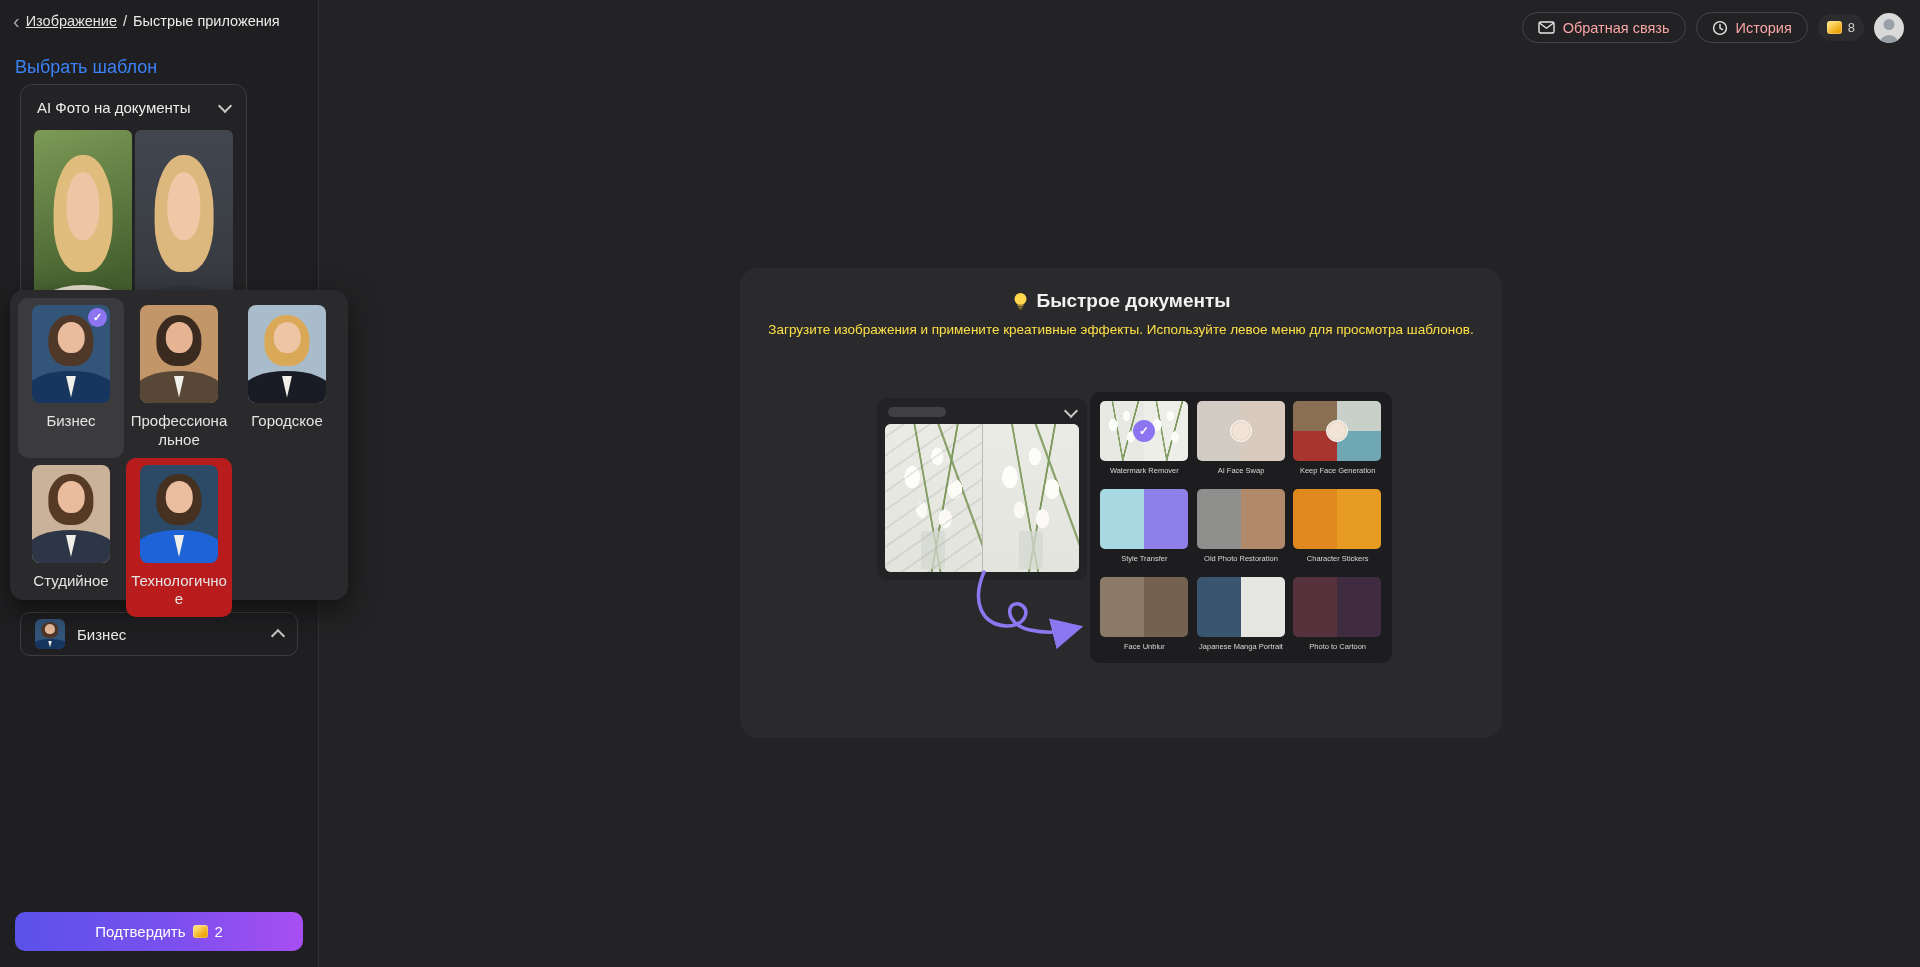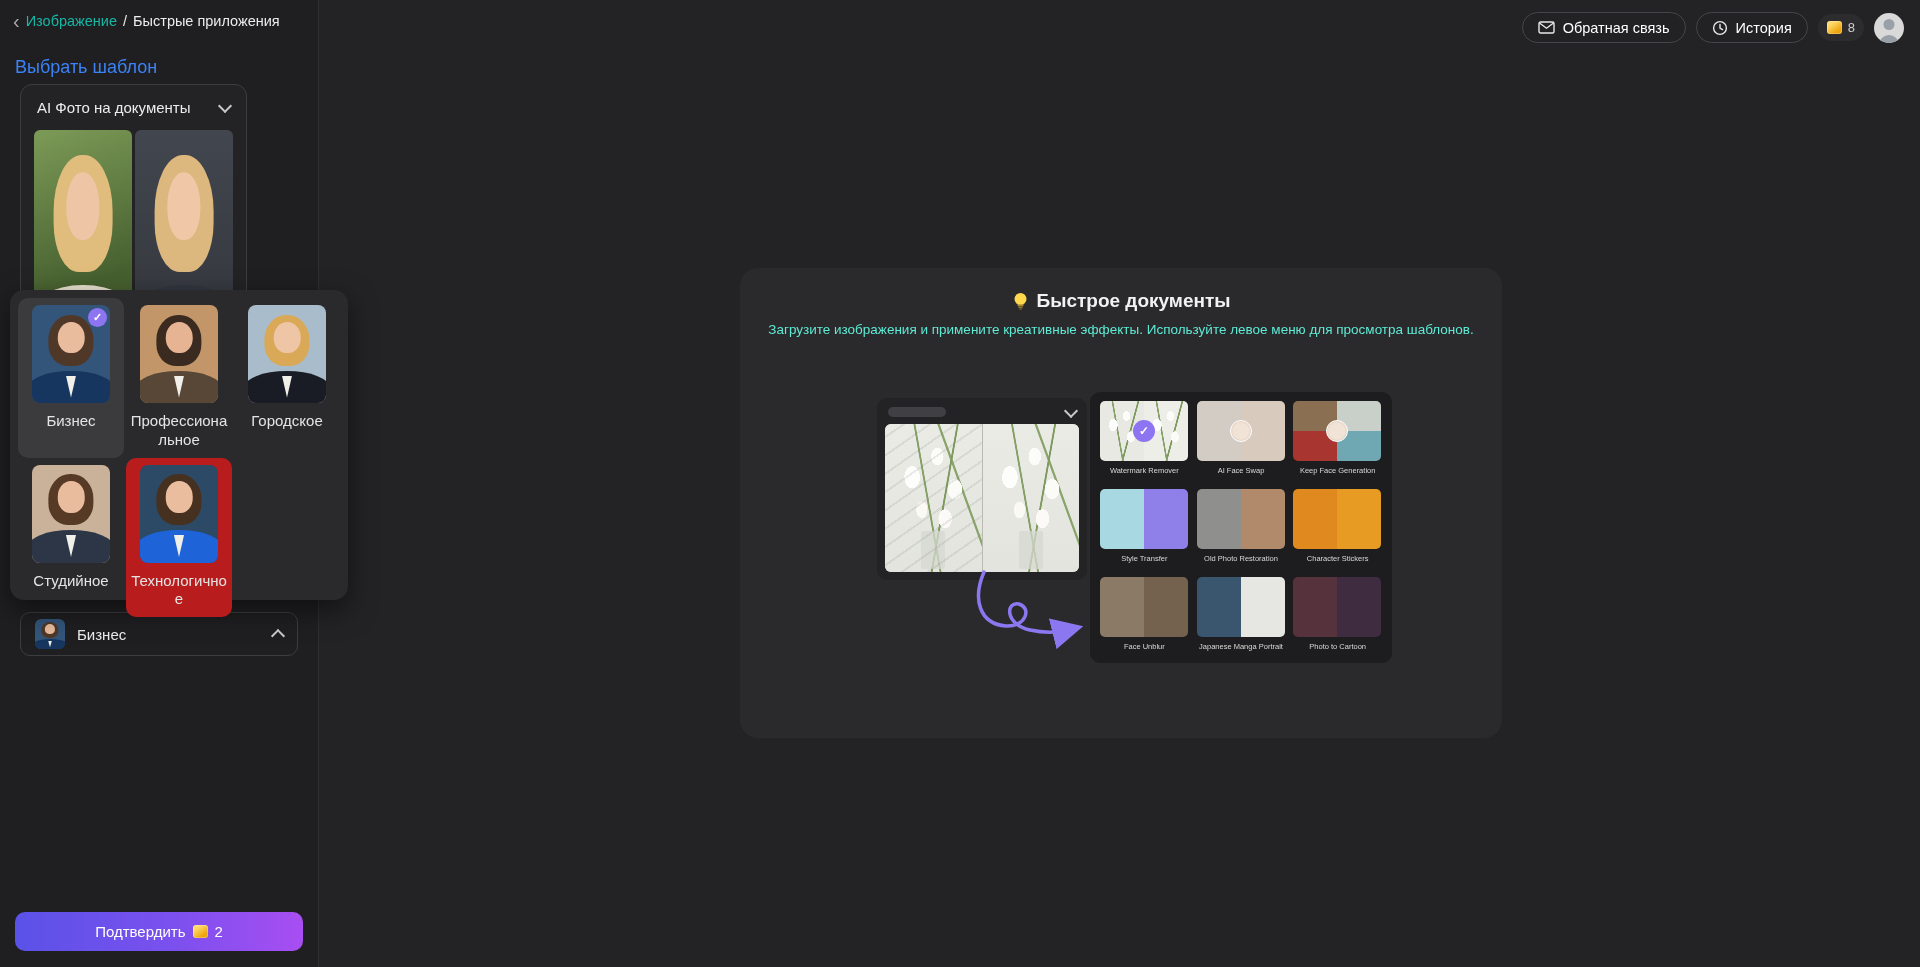--- a/index.html
+++ b/index.html
@@ -5,21 +5,21 @@
   html,body{margin:0;padding:0;}
   body{
     width:1920px;height:967px;overflow:hidden;position:relative;
     background:#232325;color:#e8e8e8;
     font-family:"Liberation Sans",sans-serif;
   }
   
   .sidebar{position:absolute;left:0;top:0;bottom:0;width:318px;background:#1f1f21;border-right:1px solid #2f2f31;}
   .breadcrumb{position:absolute;left:13px;top:13px;display:flex;align-items:center;gap:6px;font-size:14.5px;}
   .back-ico{color:#a8a8a8;font-size:20px;line-height:14px;cursor:pointer;}
-  .bc-section{color:#14b8a6;cursor:pointer;}
+  .bc-section{color:#e5e5e5;cursor:pointer;text-decoration:underline;}
   .bc-sep{color:#e8e8e8;}
   .bc-current{color:#ececec;}
   .section-label{position:absolute;left:15px;top:57px;font-size:18px;color:#3b82f6;}
   .tpl-card{position:absolute;left:20px;top:84px;width:227px;border:1px solid #3d3d40;border-radius:12px;box-sizing:border-box;padding:0 0 13px 0;background:#232325;}
   .tpl-select{display:flex;align-items:center;justify-content:space-between;padding:14px 16px;cursor:pointer;font-size:15px;color:#ececec;}
   .chev{display:inline-block;width:8px;height:8px;border-right:2px solid #c9c9c9;border-bottom:2px solid #c9c9c9;transform:rotate(45deg);margin-top:-3px;}
   .chev.up{transform:rotate(-135deg);margin-top:4px;}
   .example-photos{display:flex;gap:3px;margin:0 13px;}
   .photo{flex:1;height:212px;border-radius:6px;position:relative;overflow:hidden;}
   
@@ -50,31 +50,31 @@
     display:flex;align-items:center;gap:12px;padding:0 14px;cursor:pointer;z-index:5;}
   .selected-thumb{width:30px;height:30px;border-radius:6px;overflow:hidden;flex:none;}
   .selected-label{font-size:15px;color:#ececec;flex:1;}
   
   .confirm-btn{position:absolute;left:15px;top:912px;width:288px;height:39px;border:none;border-radius:10px;cursor:pointer;
     background:linear-gradient(90deg,#5a52e8 0%,#7b50ee 55%,#a84ef2 100%);
     display:flex;align-items:center;justify-content:center;gap:7px;color:#fff;font-size:15px;font-family:inherit;z-index:6;}
   .coin{display:inline-block;width:15px;height:13px;border-radius:3px;background:linear-gradient(145deg,#ffd96a 25%,#eda50e 75%);box-shadow:inset 0 0 0 1px rgba(255,255,255,.25);}
   
   .header-right{position:absolute;top:12px;right:16px;display:flex;align-items:center;gap:10px;z-index:8;}
-  .hdr-btn{height:31px;border-radius:17px;border:1px solid #46464a;background:#222224;color:#ffffff;font-size:14.5px;font-family:inherit;
+  .hdr-btn{height:31px;border-radius:17px;border:1px solid #46464a;background:#222224;color:#fca5a5;font-size:14.5px;font-family:inherit;
     display:flex;align-items:center;gap:8px;padding:0 15px;cursor:pointer;}
   .credit-badge{height:27px;border-radius:14px;background:#2c2c2f;display:flex;align-items:center;gap:6px;padding:0 9px;font-size:13px;color:#cfcfcf;cursor:pointer;}
   .avatar{width:30px;height:30px;border-radius:50%;background:#d9d9d9;position:relative;overflow:hidden;cursor:pointer;}
   .avatar::before{content:"";position:absolute;left:50%;top:6px;transform:translateX(-50%);width:11px;height:11px;border-radius:50%;background:#9aa0a8;}
   .avatar::after{content:"";position:absolute;left:50%;bottom:-4px;transform:translateX(-50%);width:20px;height:12px;border-radius:10px 10px 0 0;background:#9aa0a8;}
   
   .main-panel{position:absolute;left:740px;top:268px;width:762px;height:470px;background:#2a2a2c;border-radius:18px;}
   .panel-title{position:absolute;left:0;right:0;top:22px;display:flex;align-items:center;justify-content:center;gap:8px;
     font-size:19px;font-weight:bold;color:#f2f2f2;}
-  .panel-subtitle{position:absolute;left:0;right:0;top:54px;text-align:center;font-size:13.5px;color:#5eead4;}
+  .panel-subtitle{position:absolute;left:0;right:0;top:54px;text-align:center;font-size:13.5px;color:#fde047;}
   
   .demo-card{position:absolute;left:137px;top:130px;width:210px;height:182px;background:#232326;border-radius:10px;box-sizing:border-box;}
   .demo-head{display:flex;align-items:center;justify-content:space-between;padding:9px 11px 5px;}
   .skeleton{width:58px;height:10px;border-radius:5px;background:#404044;}
   .flower-wrap{margin:2px 8px 8px;height:148px;border-radius:6px;overflow:hidden;display:flex;gap:1px;background:#b9bbb2;}
   .flower-half{flex:1;position:relative;background:
     radial-gradient(14px 20px at 28% 36%,#fdfdfb 55%,rgba(0,0,0,0) 56%),
     radial-gradient(11px 16px at 54% 22%,#fcfcf8 55%,rgba(0,0,0,0) 56%),
     radial-gradient(13px 18px at 72% 44%,#fbfbf7 55%,rgba(0,0,0,0) 56%),
     radial-gradient(10px 15px at 38% 58%,#faf9f4 55%,rgba(0,0,0,0) 56%),

